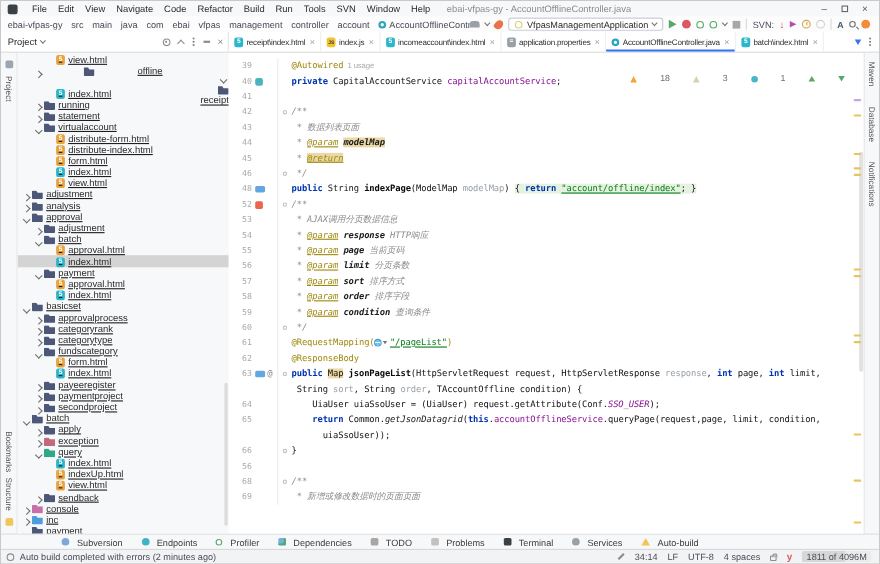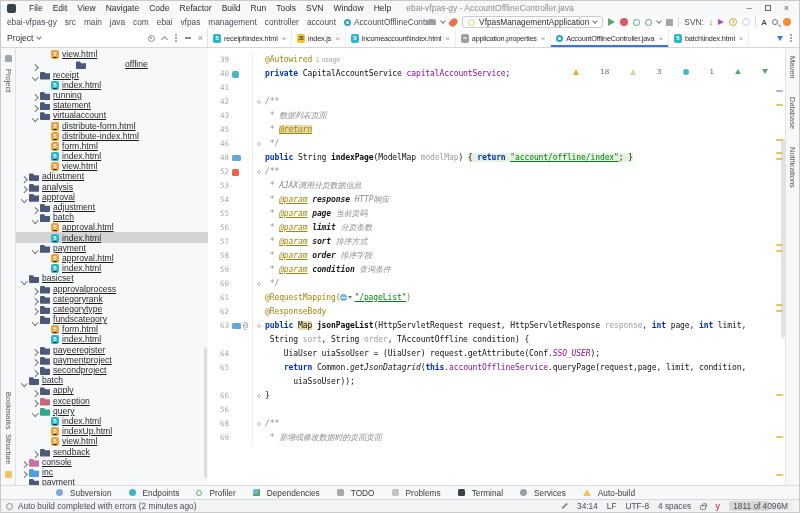--- a/index.html
+++ b/index.html
@@ -338,21 +338,21 @@
     <div class="trow" style="padding-left: 26px;">
           <span class="chv-slot"></span>
           <span class="ic-file"></span>
           <span class="tlabel">view.html</span>
         </div>
         <div class="trow" style="padding-left: 15px; gap: 36px;">
           <span class="chv-slot chv-right"></span>
           <span class="ic-folder"></span>
           <span class="tlabel">offline</span>
         </div>
-        <div class="trow" style="padding-left: 15px;">
+        <div class="trow" style="padding-left: 15px; flex-direction: column;">
           <span class="chv-slot chv-down"></span>
           <span class="ic-folder"></span>
           <span class="tlabel">receipt</span>
         </div>
         <div class="trow" style="padding-left: 26px;">
           <span class="chv-slot"></span>
           <span class="ic-file teal"></span>
           <span class="tlabel">index.html</span>
         </div>
         <div class="trow" style="padding-left: 15px;">
@@ -562,20 +562,21 @@
         <span>1</span>
         <span class="nav-arrow-up"></span>
         <span class="nav-arrow-down"></span>
       </div>
       <div class="code">
           <div class="crow"><span class="lnum">39</span><span class="gcol"></span><span class="fcol"></span><span class="ltext"><span class="ann">@Autowired</span><span class="inlay">  1 usage</span></span></div>
           <div class="crow"><span class="lnum">40</span><span class="gcol"><span class="gic g-bean"></span></span><span class="fcol"></span><span class="ltext"><span class="kw">private</span><span class="pl"> CapitalAccountService </span><span class="fld">capitalAccountService</span><span class="pl">;</span></span></div>
           <div class="crow"><span class="lnum">41</span><span class="gcol"></span><span class="fcol"></span><span class="ltext"></span></div>
           <div class="crow"><span class="lnum">42</span><span class="gcol"></span><span class="fcol"><span class="fdot"></span></span><span class="ltext"><span class="doc">/**</span></span></div>
           <div class="crow"><span class="lnum">43</span><span class="gcol"></span><span class="fcol"></span><span class="ltext"><span class="doc"> * 数据列表页面</span></span></div>
+          <div class="crow"><span class="lnum">44</span><span class="gcol"></span><span class="fcol"></span><span class="ltext"><span class="doc"> * </span><span class="dtag">@param</span><span class="doc"> </span><span class="dval">modelMap</span></span></div>
           <div class="crow"><span class="lnum">45</span><span class="gcol"></span><span class="fcol"></span><span class="ltext"><span class="doc"> * </span><span class="dvu">@return</span></span></div>
           <div class="crow"><span class="lnum">46</span><span class="gcol"></span><span class="fcol"><span class="fdot"></span></span><span class="ltext"><span class="doc"> */</span></span></div>
           <div class="crow"><span class="lnum">48</span><span class="gcol"><span class="gic g-ep"></span></span><span class="fcol"></span><span class="ltext"><span class="kw">public</span><span class="pl"> String </span><span class="meth">indexPage</span><span class="pl">(ModelMap </span><span class="gray">modelMap</span><span class="pl">) </span><span class="f-pl">{ </span><span class="f-kw">return </span><span class="f-str">"account/offline/index"</span><span class="f-pl">; }</span></span></div>
           <div class="crow"><span class="lnum">52</span><span class="gcol"><span class="gic g-bm"></span></span><span class="fcol"><span class="fdot"></span></span><span class="ltext"><span class="doc">/**</span></span></div>
           <div class="crow"><span class="lnum">53</span><span class="gcol"></span><span class="fcol"></span><span class="ltext"><span class="doc"> * AJAX调用分页数据信息</span></span></div>
           <div class="crow"><span class="lnum">54</span><span class="gcol"></span><span class="fcol"></span><span class="ltext"><span class="doc"> * </span><span class="dtag">@param</span><span class="dpar"> response</span><span class="doc"> HTTP响应</span></span></div>
           <div class="crow"><span class="lnum">55</span><span class="gcol"></span><span class="fcol"></span><span class="ltext"><span class="doc"> * </span><span class="dtag">@param</span><span class="dpar"> page</span><span class="doc"> 当前页码</span></span></div>
           <div class="crow"><span class="lnum">56</span><span class="gcol"></span><span class="fcol"></span><span class="ltext"><span class="doc"> * </span><span class="dtag">@param</span><span class="dpar"> limit</span><span class="doc"> 分页条数</span></span></div>
           <div class="crow"><span class="lnum">57</span><span class="gcol"></span><span class="fcol"></span><span class="ltext"><span class="doc"> * </span><span class="dtag">@param</span><span class="dpar"> sort</span><span class="doc"> 排序方式</span></span></div>
           <div class="crow"><span class="lnum">58</span><span class="gcol"></span><span class="fcol"></span><span class="ltext"><span class="doc"> * </span><span class="dtag">@param</span><span class="dpar"> order</span><span class="doc"> 排序字段</span></span></div>

